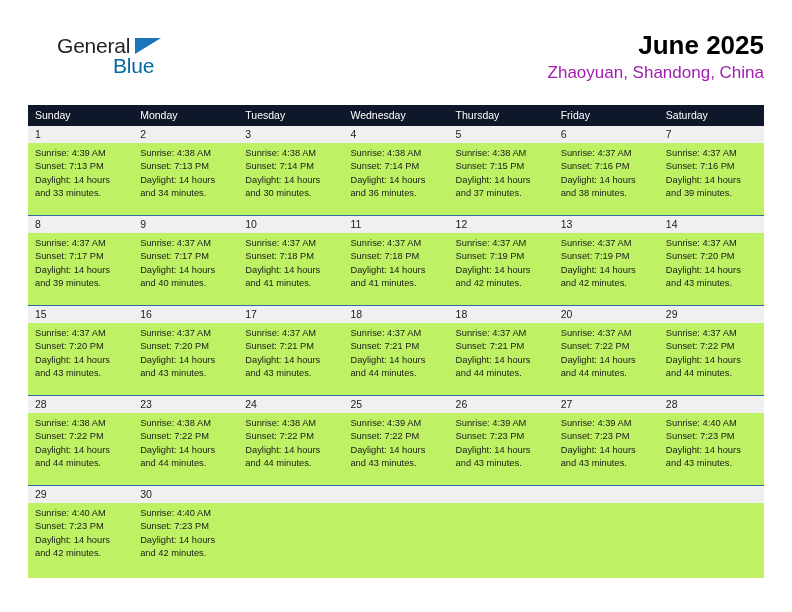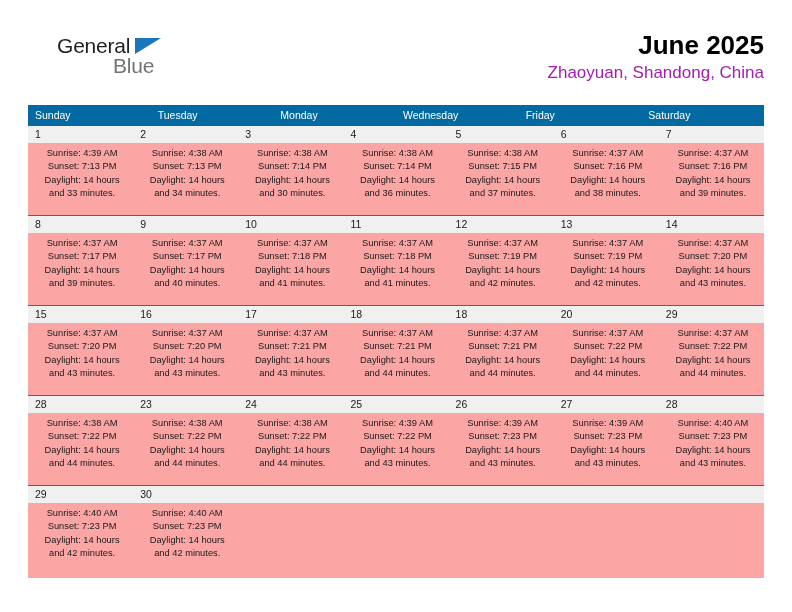--- a/index.html
+++ b/index.html
@@ -45,21 +45,21 @@
     letter-spacing: -0.2px;
     color: #231f20;
     font-family: "Liberation Sans", sans-serif;
   }
   .logo-blue {
     position: absolute;
     left: 56px;
     top: 20px;
     font-size: 21px;
     letter-spacing: -0.2px;
-    color: #737373;
+    color: #0369a1;
     font-family: "Liberation Sans", sans-serif;
   }
   .logo-triangle {
     position: absolute;
     left: 78px;
     top: 4px;
     width: 0;
     height: 0;
     border-left: 26px solid #1b75bb;
     border-bottom: 16px solid transparent;
@@ -90,21 +90,21 @@
   
   .calendar {
     position: absolute;
     left: 28px;
     top: 105px;
     width: 736px;
   }
   .weekday-row {
     display: flex;
     width: 736px;
-    background: #0369a1;
+    background: #0f172a;
     height: 21px;
   }
   .weekday {
     flex: 1 1 0;
     box-sizing: border-box;
     padding: 3px 0 0 7px;
     color: #ffffff;
     font-size: 10.5px;
     line-height: 14px;
     font-family: "Liberation Sans", sans-serif;
@@ -131,23 +131,22 @@
     box-sizing: border-box;
     padding-left: 7px;
     font-size: 10.5px;
     line-height: 17px;
     color: #1a1a1a;
     font-family: "Liberation Sans", sans-serif;
   }
   .detail-band {
     display: flex;
     width: 736px;
-    background: #fca5a5;
+    background: #bef264;
     height: 72px;
-    text-align: center;
   }
   .detail {
     flex: 1 1 0;
     box-sizing: border-box;
     padding: 4px 4px 0 7px;
     font-size: 9.3px;
     line-height: 13.3px;
     color: #1a1a1a;
     font-family: "Liberation Sans", sans-serif;
   }
@@ -174,23 +173,24 @@
     <div class="title-block">
       <div class="cal-title">June 2025</div>
       <div class="cal-location">Zhaoyuan, Shandong, China</div>
     </div>
 
   </div>
 
   <div class="calendar">
     <div class="weekday-row">
         <div class="weekday">Sunday</div>
+        <div class="weekday">Monday</div>
         <div class="weekday">Tuesday</div>
-        <div class="weekday">Monday</div>
         <div class="weekday">Wednesday</div>
+        <div class="weekday">Thursday</div>
         <div class="weekday">Friday</div>
         <div class="weekday">Saturday</div>
       </div>
     <div class="weeks">
         <div class="week-row">
           <div class="daynum-band">
             <div class="daynum">1</div>
             <div class="daynum">2</div>
             <div class="daynum">3</div>
             <div class="daynum">4</div>

